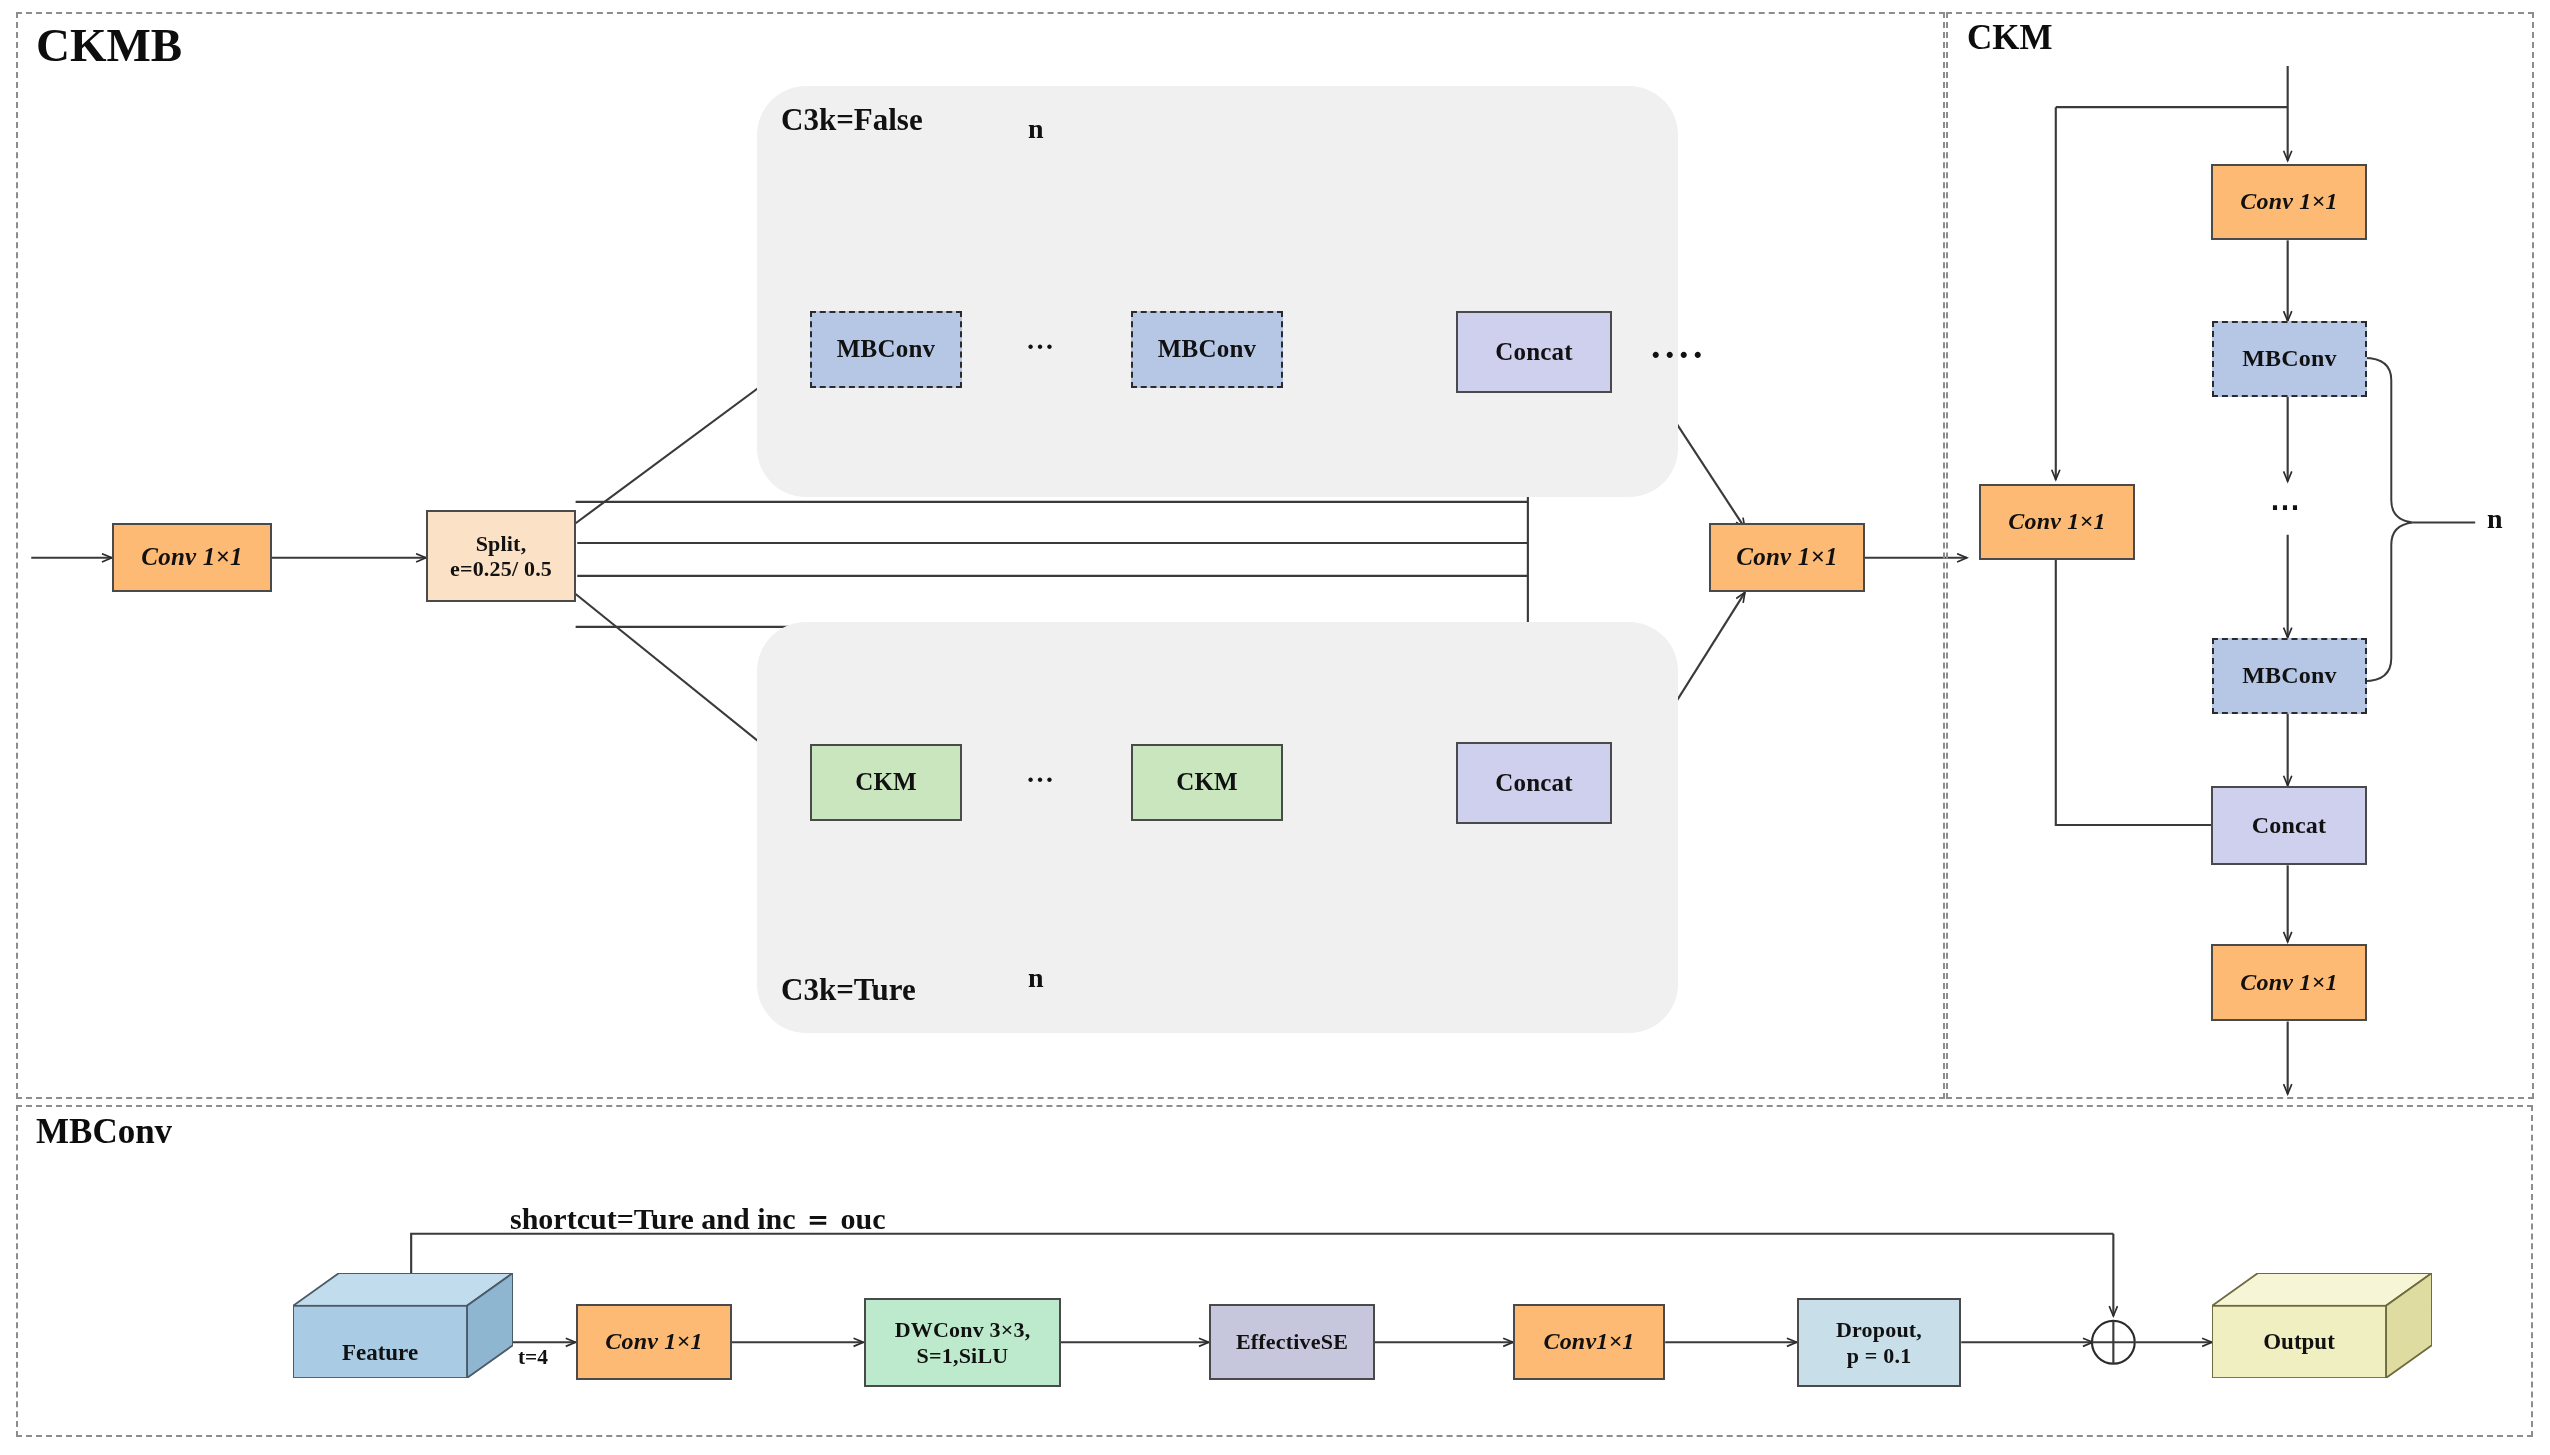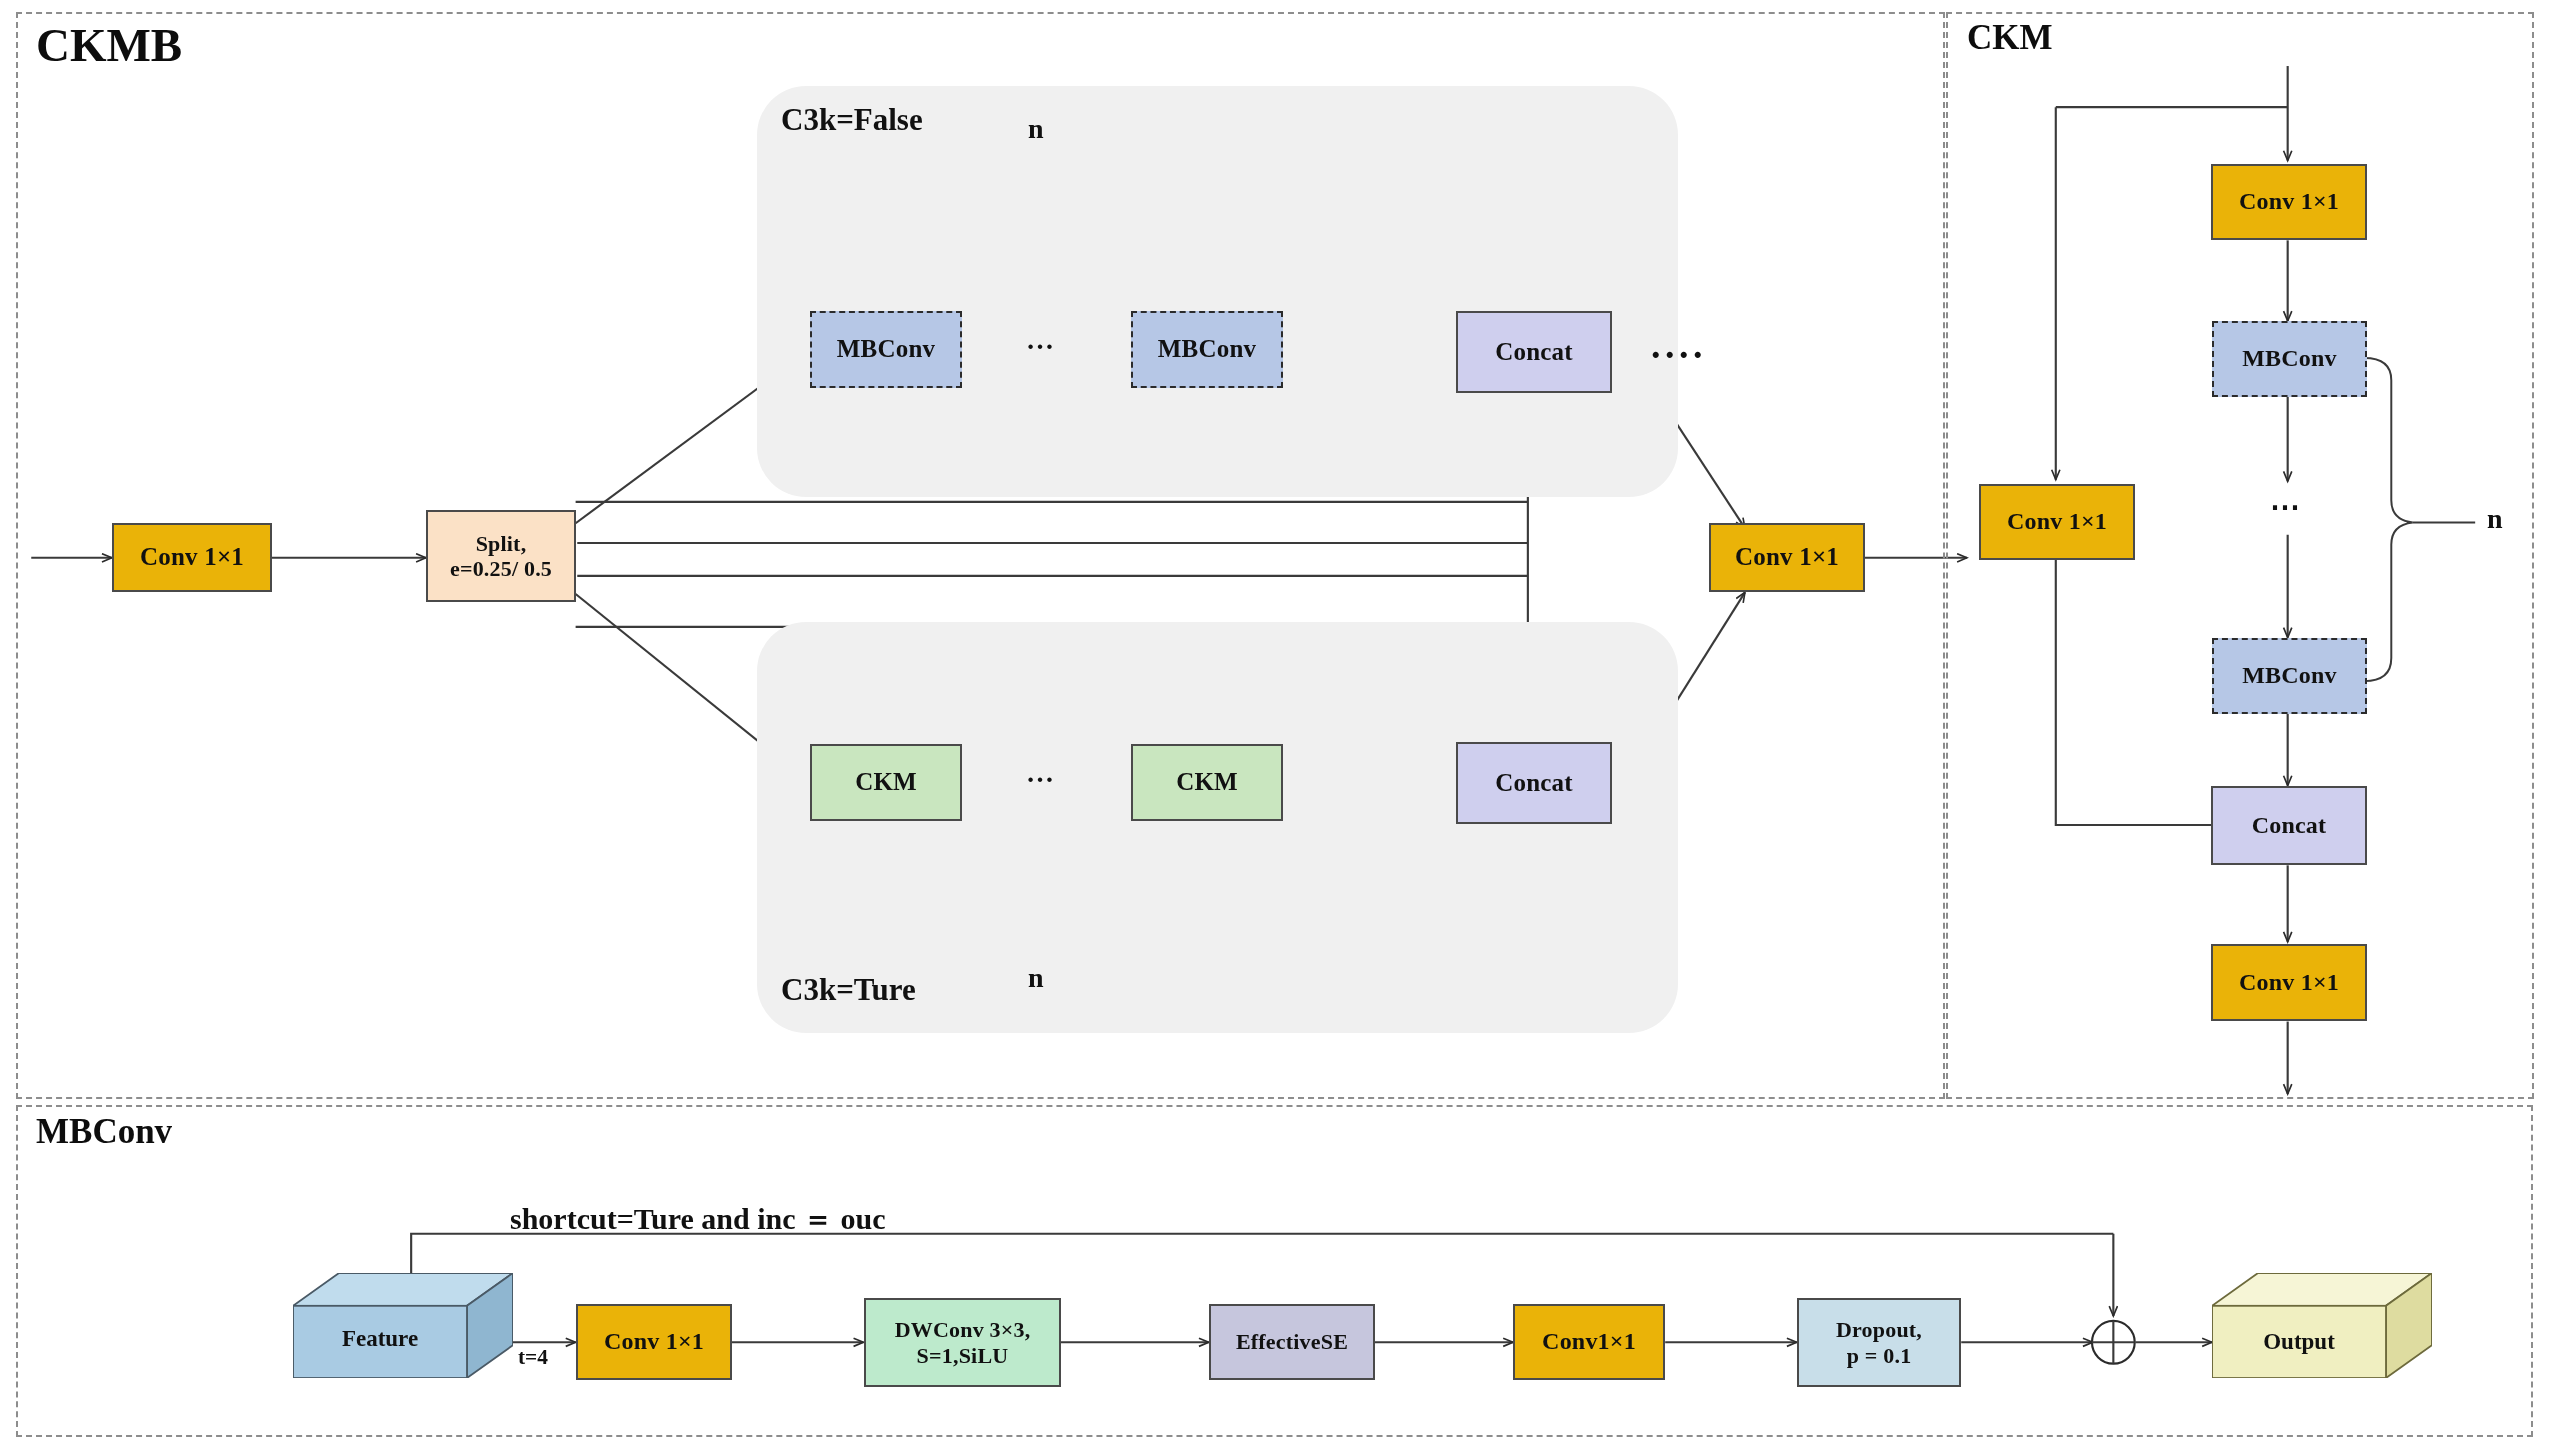--- a/index.html
+++ b/index.html
@@ -19,21 +19,21 @@
   .group-label{position:absolute;font-weight:bold;color:#111;}
 
   
   .blk{position:absolute;box-sizing:border-box;display:flex;
        align-items:center;justify-content:center;text-align:center;
        font-weight:bold;color:#111;line-height:1.15;
        border:2.1px solid #4a4a4a;letter-spacing:0.2px;}
   .blk.dash{border:2.5px dashed #2b2b2b;}
   .blk span{display:block;}
 
-  .c-pink{background:#eab308;}
+  .c-pink{background:#fdba74;font-style:italic;}
   .c-peach{background:#fbe1c6;}
   .c-blue{background:#b6c7e6;}
   .c-lav{background:#cfcfee;}
   .c-green{background:#c9e6bf;}
   .c-mint{background:#bdeacc;}
   .c-slate{background:#c6c6dd;}
   .c-lblue{background:#c8dee9;}
 
   
   .lbl{position:absolute;font-weight:bold;color:#111;white-space:nowrap;}
@@ -234,21 +234,21 @@
   </div>
 
   <div class="lbl lbl-short" style="left:510px;top:1199px;">shortcut=Ture and inc ＝ ouc</div>
 
   <div class="cube" style="left:293px;top:1273px;width:220px;height:105px;">
     <svg width="220" height="105" viewBox="0 0 268 128" xmlns="http://www.w3.org/2000/svg">
       <polygon points="0,40 56,0 268,0 212,40" fill="#c0dced" stroke="#4a5a66" stroke-width="2.2"></polygon>
       <polygon points="212,40 268,0 268,88 212,128" fill="#8fb6d0" stroke="#4a5a66" stroke-width="2.2"></polygon>
       <rect x="0" y="40" width="212" height="88" fill="#a9cbe3" stroke="#4a5a66" stroke-width="2.2"></rect>
     </svg>
-    <div class="face" style="left:0;top:30px;width:174px;height:72px;font-size:23px;">
+    <div class="face" style="left:0;top:44px;width:174px;height:72px;font-size:23px;">
       <span>Feature</span>
     </div>
   </div>
 
   <div class="lbl lbl-t4" style="left:518px;top:1345px;">t=4</div>
 
   <div class="blk c-pink" style="left:576px;top:1304px;width:156px;height:76px;font-size:24px;">
     <span>Conv 1×1</span>
   </div>
 

